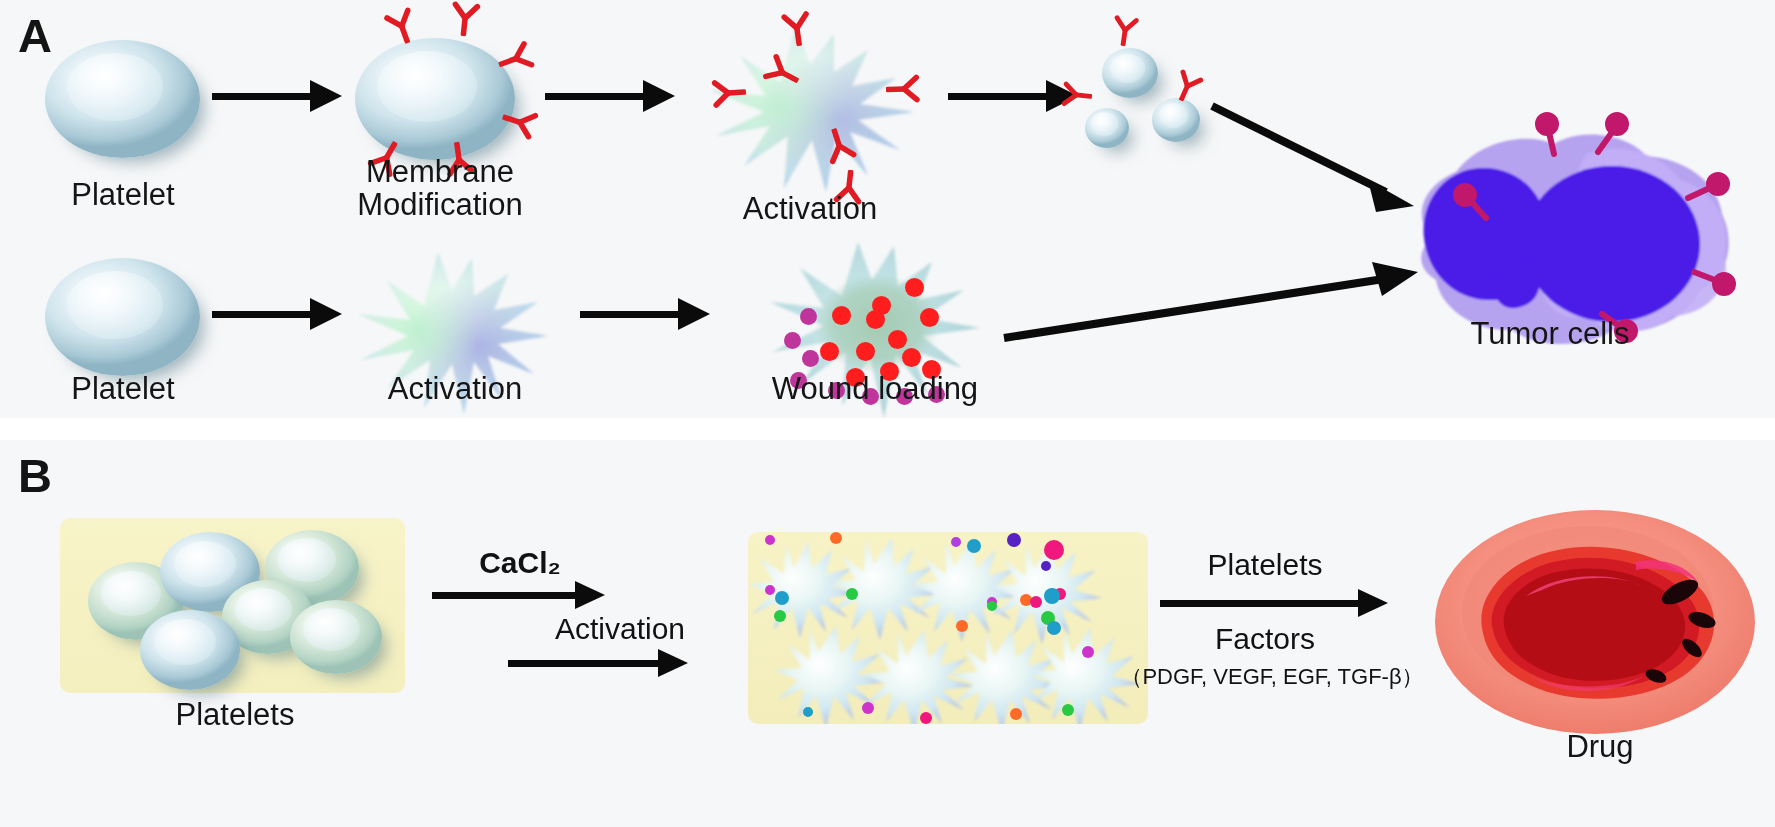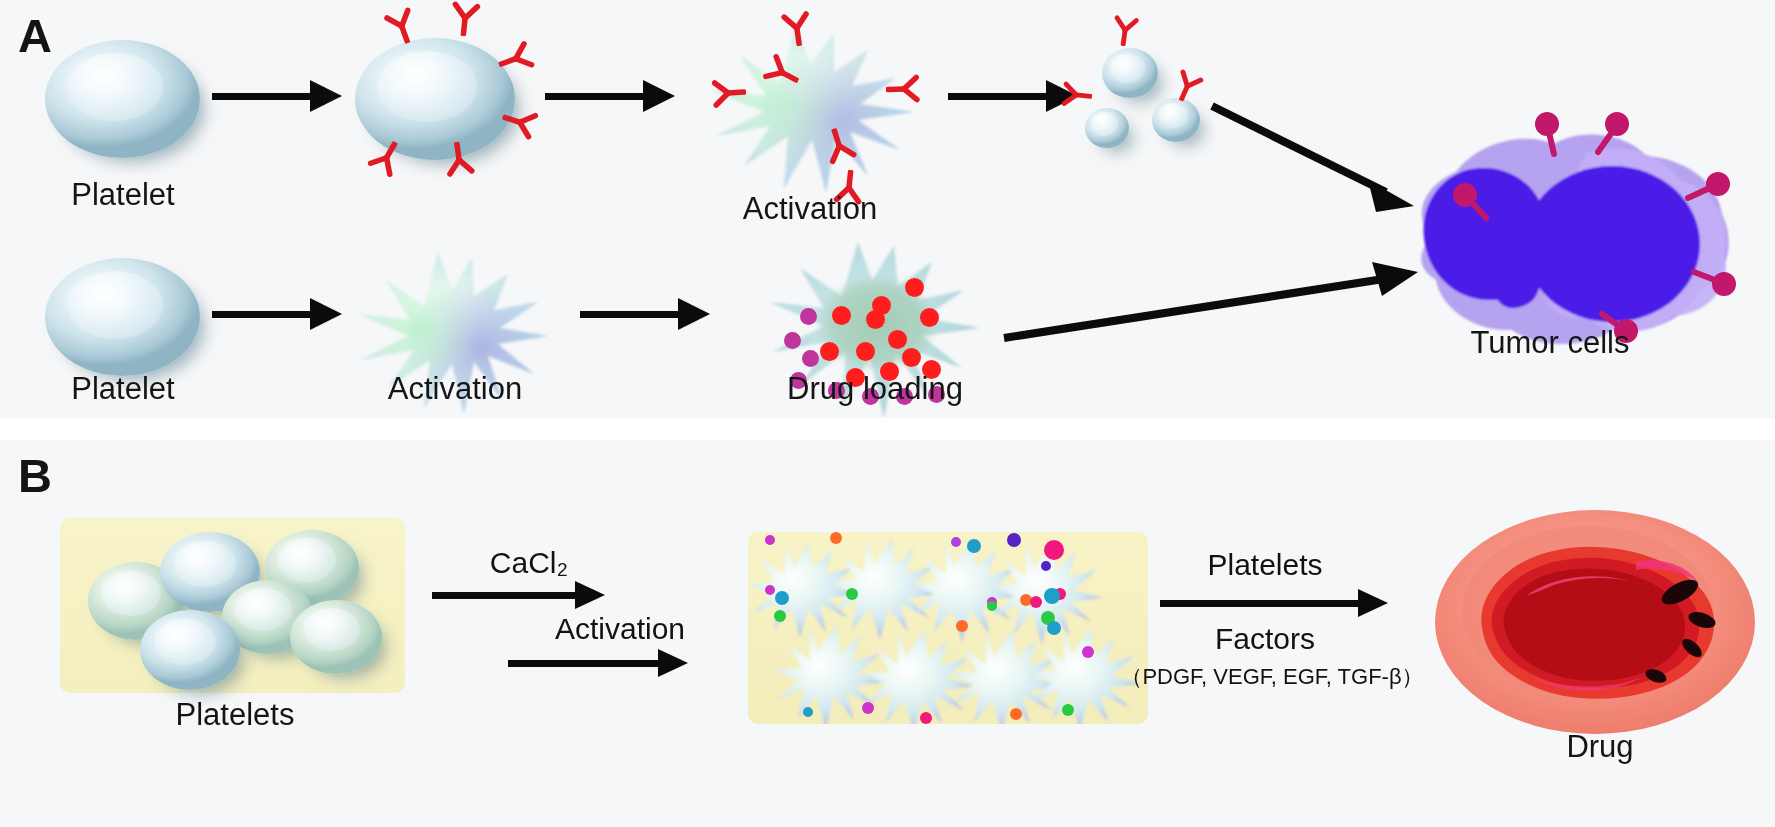--- a/index.html
+++ b/index.html
@@ -122,20 +122,22 @@
     </div>
     <div class="ab" style="left:370px;top:140px;width:34px;height:34px;transform:rotate(210deg);">
       <svg viewBox="0 0 40 40">
           <g stroke="#e01b24" stroke-width="6.5" stroke-linecap="round" fill="none">
             <line x1="20" y1="38" x2="20" y2="19"></line>
             <line x1="20" y1="19" x2="7" y2="4"></line>
             <line x1="20" y1="19" x2="33" y2="4"></line>
           </g>
         </svg>
     </div>
+    <div class="caption" style="left:330px;top:155px;width:220px;">Membrane
+Modification</div>
 
     <div class="arrow" style="left:545px;top:78px;width:130px;height:36px;">
       <div class="shaft" style="width:100px;"></div>
       <div class="head" style="left:98px;margin-top:-16px;border-top:16px solid transparent;border-bottom:16px solid transparent;border-left:32px solid #0b0b0b;"></div>
     </div>
 
     <div class="spiky" style="left:700px;top:20px;width:220px;height:185px;">
       <svg viewBox="0 0 220 185">
         <defs>
           <radialGradient id="gA1" cx="42%" cy="40%" r="62%">
@@ -345,21 +347,21 @@
     <div class="dot" style="left:846px;top:368px;width:19px;height:19px;background:#ff1d1d;"></div>
 
     <div class="dot" style="left:800px;top:308px;width:17px;height:17px;background:#c0359c;"></div>
     <div class="dot" style="left:784px;top:332px;width:17px;height:17px;background:#c0359c;"></div>
     <div class="dot" style="left:802px;top:350px;width:17px;height:17px;background:#c0359c;"></div>
     <div class="dot" style="left:790px;top:372px;width:17px;height:17px;background:#c0359c;"></div>
     <div class="dot" style="left:828px;top:382px;width:17px;height:17px;background:#c0359c;"></div>
     <div class="dot" style="left:862px;top:388px;width:17px;height:17px;background:#c0359c;"></div>
     <div class="dot" style="left:896px;top:388px;width:17px;height:17px;background:#c0359c;"></div>
     <div class="dot" style="left:928px;top:386px;width:17px;height:17px;background:#c0359c;"></div>
-    <div class="caption" style="left:740px;top:372px;width:270px;">Drug loading</div>
+    <div class="caption" style="left:740px;top:372px;width:270px;">Wound loading</div>
 
     <div style="position:absolute;left:1000px;top:250px;width:440px;height:110px;">
       <svg viewBox="0 0 440 110" style="display:block;width:100%;height:100%;">
         <line x1="4" y1="88" x2="390" y2="28" stroke="#0b0b0b" stroke-width="8"></line>
         <polygon points="418,22 372,12 382,46" fill="#0b0b0b"></polygon>
       </svg>
     </div>
 
     <div id="tumor" style="left:1340px;top:110px;width:420px;height:250px;">
       <svg viewBox="0 0 420 250">
@@ -392,39 +394,39 @@
             <circle cx="125" cy="85" r="9"></circle>
           <line x1="348" y1="88" x2="374" y2="76"></line>
             <circle cx="378" cy="74" r="9"></circle>
           <line x1="354" y1="162" x2="380" y2="172"></line>
             <circle cx="384" cy="174" r="9"></circle>
           <line x1="262" y1="204" x2="282" y2="218"></line>
             <circle cx="286" cy="221" r="9"></circle>
         </g>
       </svg>
     </div>
-    <div class="caption" style="left:1390px;top:326px;width:320px;">Tumor cells</div>
+    <div class="caption" style="left:1390px;top:317px;width:320px;">Tumor cells</div>
   </div>
 
   <div id="divider"></div>
 
   <div class="panel" id="panelB">
 
     <div class="panel-letter" style="left:18px;top:8px;">B</div>
 
     <div class="gelbox" id="plateletBox" style="left:60px;top:78px;width:345px;height:175px;"></div>
     <div class="platelet green" style="left:88px;top:122px;width:96px;height:78px;"></div>
     <div class="platelet" style="left:160px;top:92px;width:100px;height:80px;"></div>
     <div class="platelet green" style="left:265px;top:90px;width:94px;height:76px;"></div>
     <div class="platelet green" style="left:222px;top:140px;width:92px;height:74px;"></div>
     <div class="platelet" style="left:140px;top:170px;width:100px;height:80px;"></div>
     <div class="platelet green" style="left:290px;top:160px;width:92px;height:74px;"></div>
     <div class="caption" style="left:110px;top:258px;width:250px;">Platelets</div>
 
-    <div class="arrowlabel" style="left:449px;top:106px;width:160px;">CaCl₂</div>
+    <div class="arrowlabel" style="left:440px;top:106px;width:160px;font-weight:bold;">CaCl₂</div>
     <div class="arrow" style="left:432px;top:144px;width:190px;height:32px;">
       <div class="shaft" style="width:145px;top:8px;margin-top:0;height:7px;"></div>
       <div class="head" style="left:143px;top:-3px;margin-top:0;border-top:14px solid transparent;border-bottom:14px solid transparent;border-left:30px solid #0b0b0b;"></div>
     </div>
 
     <div class="arrowlabel" style="left:510px;top:172px;width:220px;">Activation</div>
     <div class="arrow" style="left:508px;top:212px;width:200px;height:32px;">
       <div class="shaft" style="width:152px;top:8px;margin-top:0;height:7px;"></div>
       <div class="head" style="left:150px;top:-3px;margin-top:0;border-top:14px solid transparent;border-bottom:14px solid transparent;border-left:30px solid #0b0b0b;"></div>
     </div>

